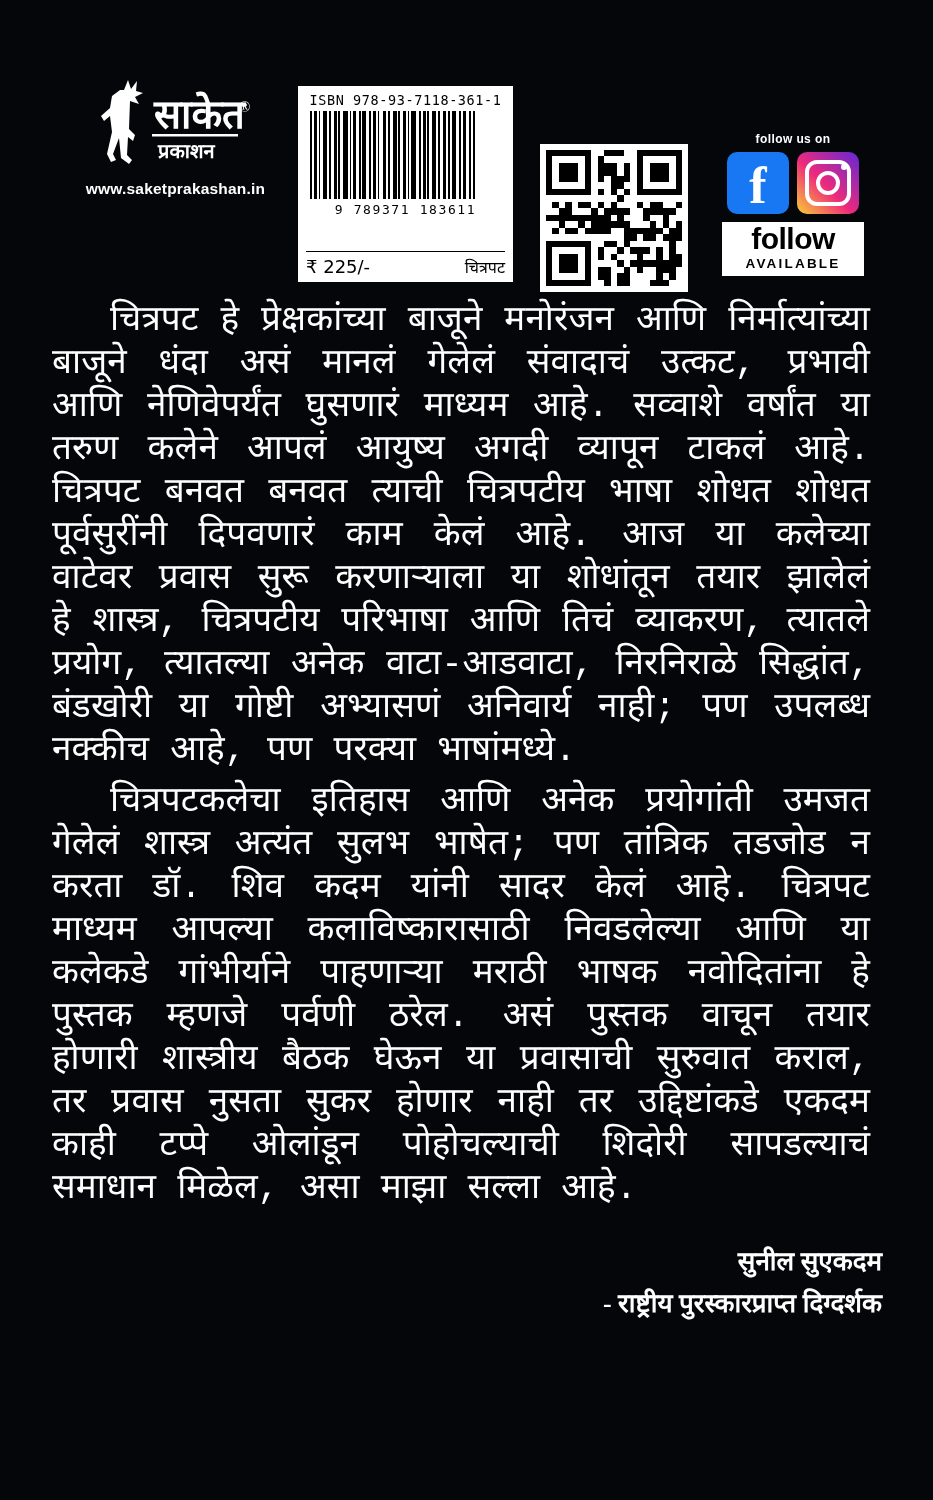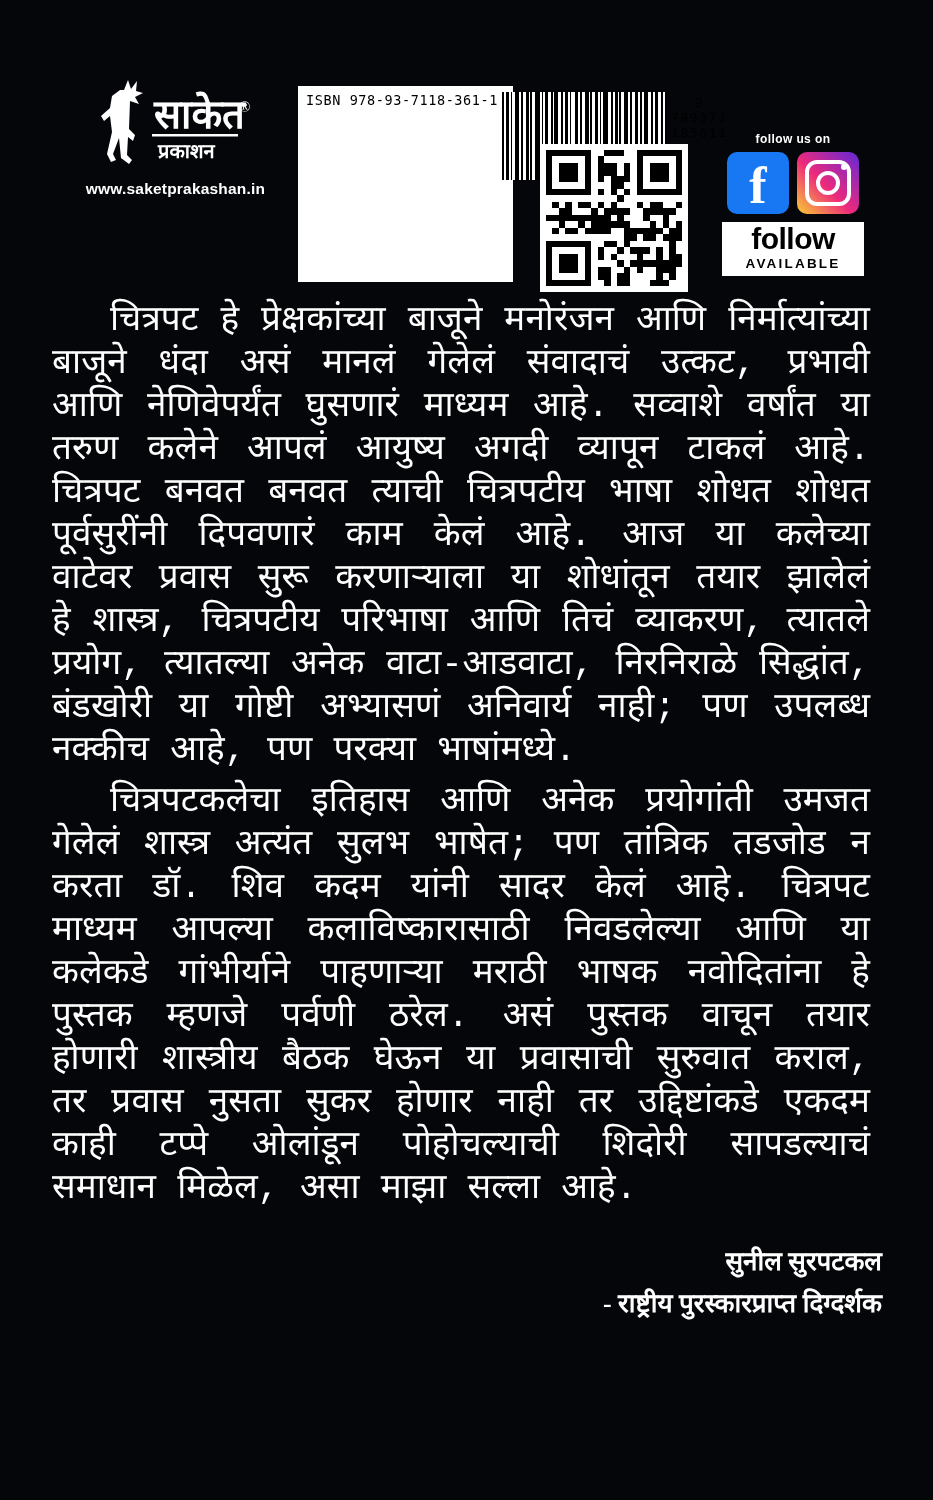--- a/index.html
+++ b/index.html
@@ -63,21 +63,21 @@
     position: absolute;
     left: 298px;
     top: 26px;
     width: 215px;
     height: 196px;
     background: #ffffff;
     color: #000000;
     box-sizing: border-box;
     padding: 6px 8px 4px 8px;
     display: flex;
-    flex-direction: row;
+    flex-direction: column;
   }
   .isbn-text {
     font-family: "DejaVu Sans Mono", monospace;
     font-size: 13.5px;
     letter-spacing: 0.6px;
     text-align: center;
     color: #000;
     margin-bottom: 3px;
     white-space: nowrap;
   }
@@ -821,18 +821,18 @@
         <div class="e2">AVAILABLE</div>
       </div>
     </div>
   </div>
 
   <div class="body-text">
     <p class="para">चित्रपट हे प्रेक्षकांच्या बाजूने मनोरंजन आणि निर्मात्यांच्या बाजूने धंदा असं मानलं गेलेलं संवादाचं उत्कट, प्रभावी आणि नेणिवेपर्यंत घुसणारं माध्यम आहे. सव्वाशे वर्षांत या तरुण कलेने आपलं आयुष्य अगदी व्यापून टाकलं आहे. चित्रपट बनवत बनवत त्याची चित्रपटीय भाषा शोधत शोधत पूर्वसुरींनी दिपवणारं काम केलं आहे. आज या कलेच्या वाटेवर प्रवास सुरू करणाऱ्याला या शोधांतून तयार झालेलं हे शास्त्र, चित्रपटीय परिभाषा आणि तिचं व्याकरण, त्यातले प्रयोग, त्यातल्या अनेक वाटा-आडवाटा, निरनिराळे सिद्धांत, बंडखोरी या गोष्टी अभ्यासणं अनिवार्य नाही; पण उपलब्ध नक्कीच आहे, पण परक्या भाषांमध्ये.</p>
     <p class="para">चित्रपटकलेचा इतिहास आणि अनेक प्रयोगांती उमजत गेलेलं शास्त्र अत्यंत सुलभ भाषेत; पण तांत्रिक तडजोड न करता डॉ. शिव कदम यांनी सादर केलं आहे. चित्रपट माध्यम आपल्या कलाविष्कारासाठी निवडलेल्या आणि या कलेकडे गांभीर्याने पाहणाऱ्या मराठी भाषक नवोदितांना हे पुस्तक म्हणजे पर्वणी ठरेल. असं पुस्तक वाचून तयार होणारी शास्त्रीय बैठक घेऊन या प्रवासाची सुरुवात कराल, तर प्रवास नुसता सुकर होणार नाही तर उद्दिष्टांकडे एकदम काही टप्पे ओलांडून पोहोचल्याची शिदोरी सापडल्याचं समाधान मिळेल, असा माझा सल्ला आहे.</p>
 
     <div class="signature">
-      <div>सुनील सुरपटकल</div>
+      <div>सुनील सुएकदम</div>
       <div class="role">- राष्ट्रीय पुरस्कारप्राप्त दिग्दर्शक</div>
     </div>
   </div>
 
 </div>
 
 </body></html>

